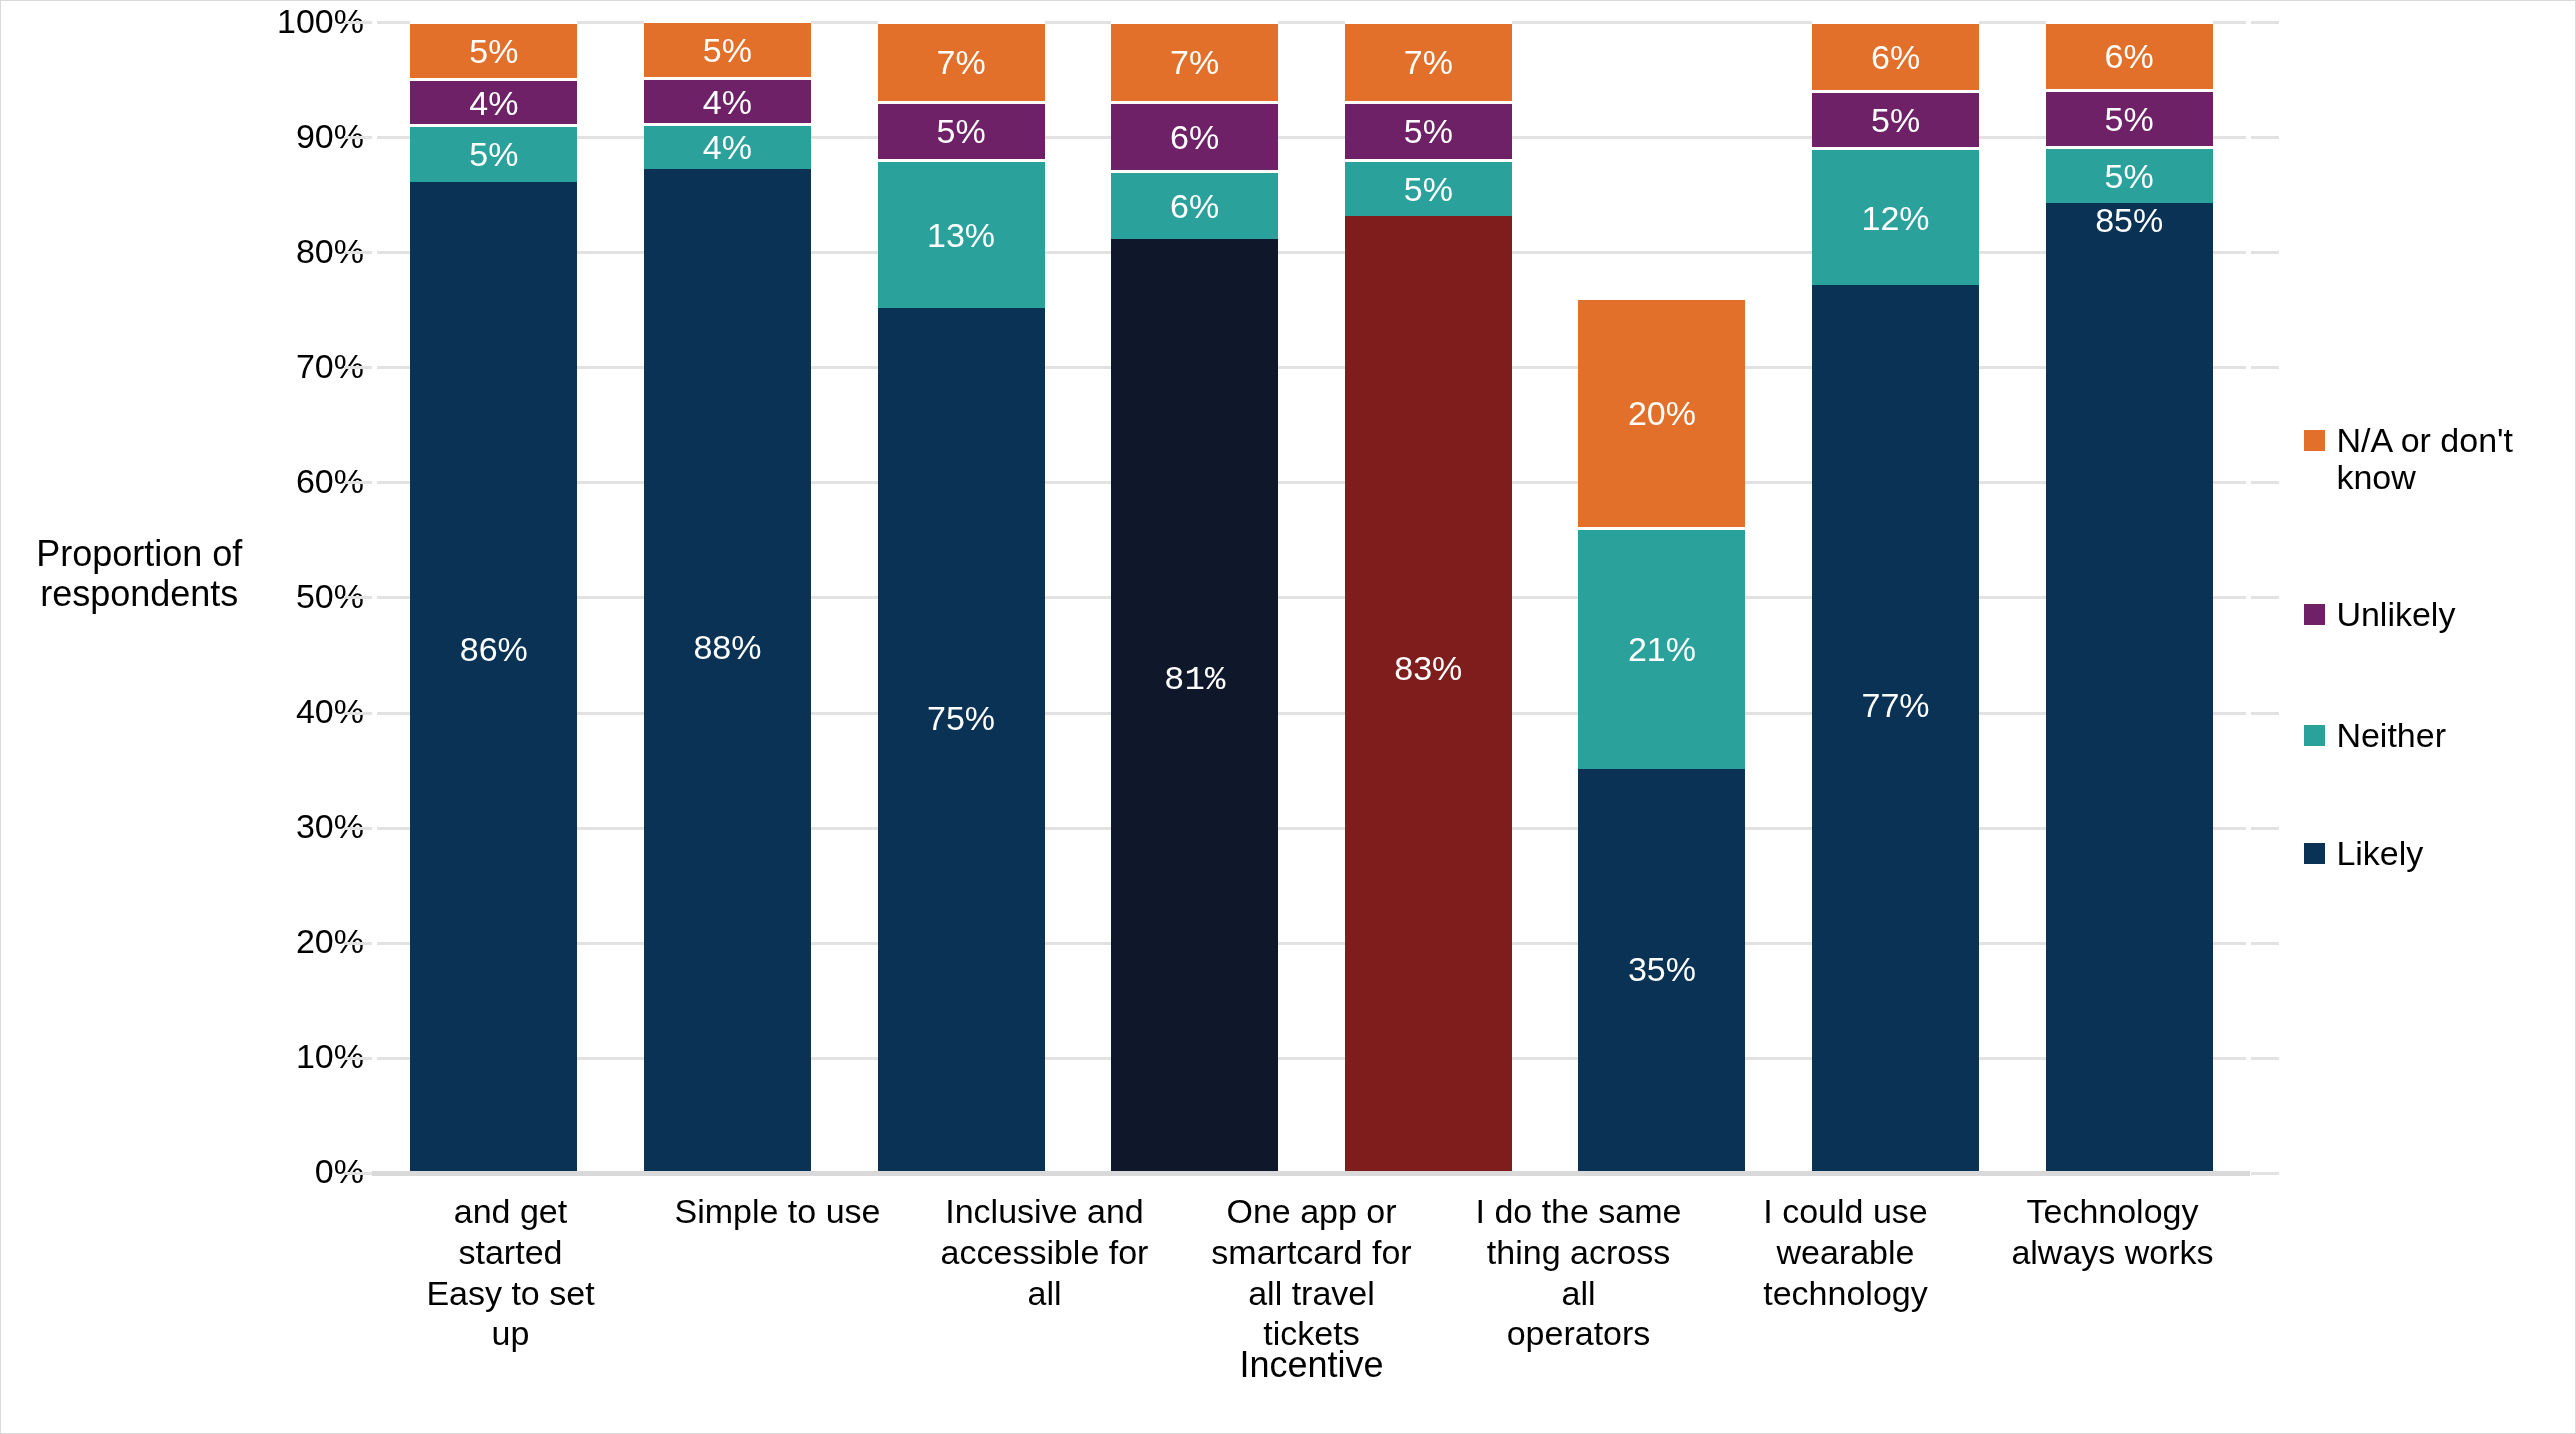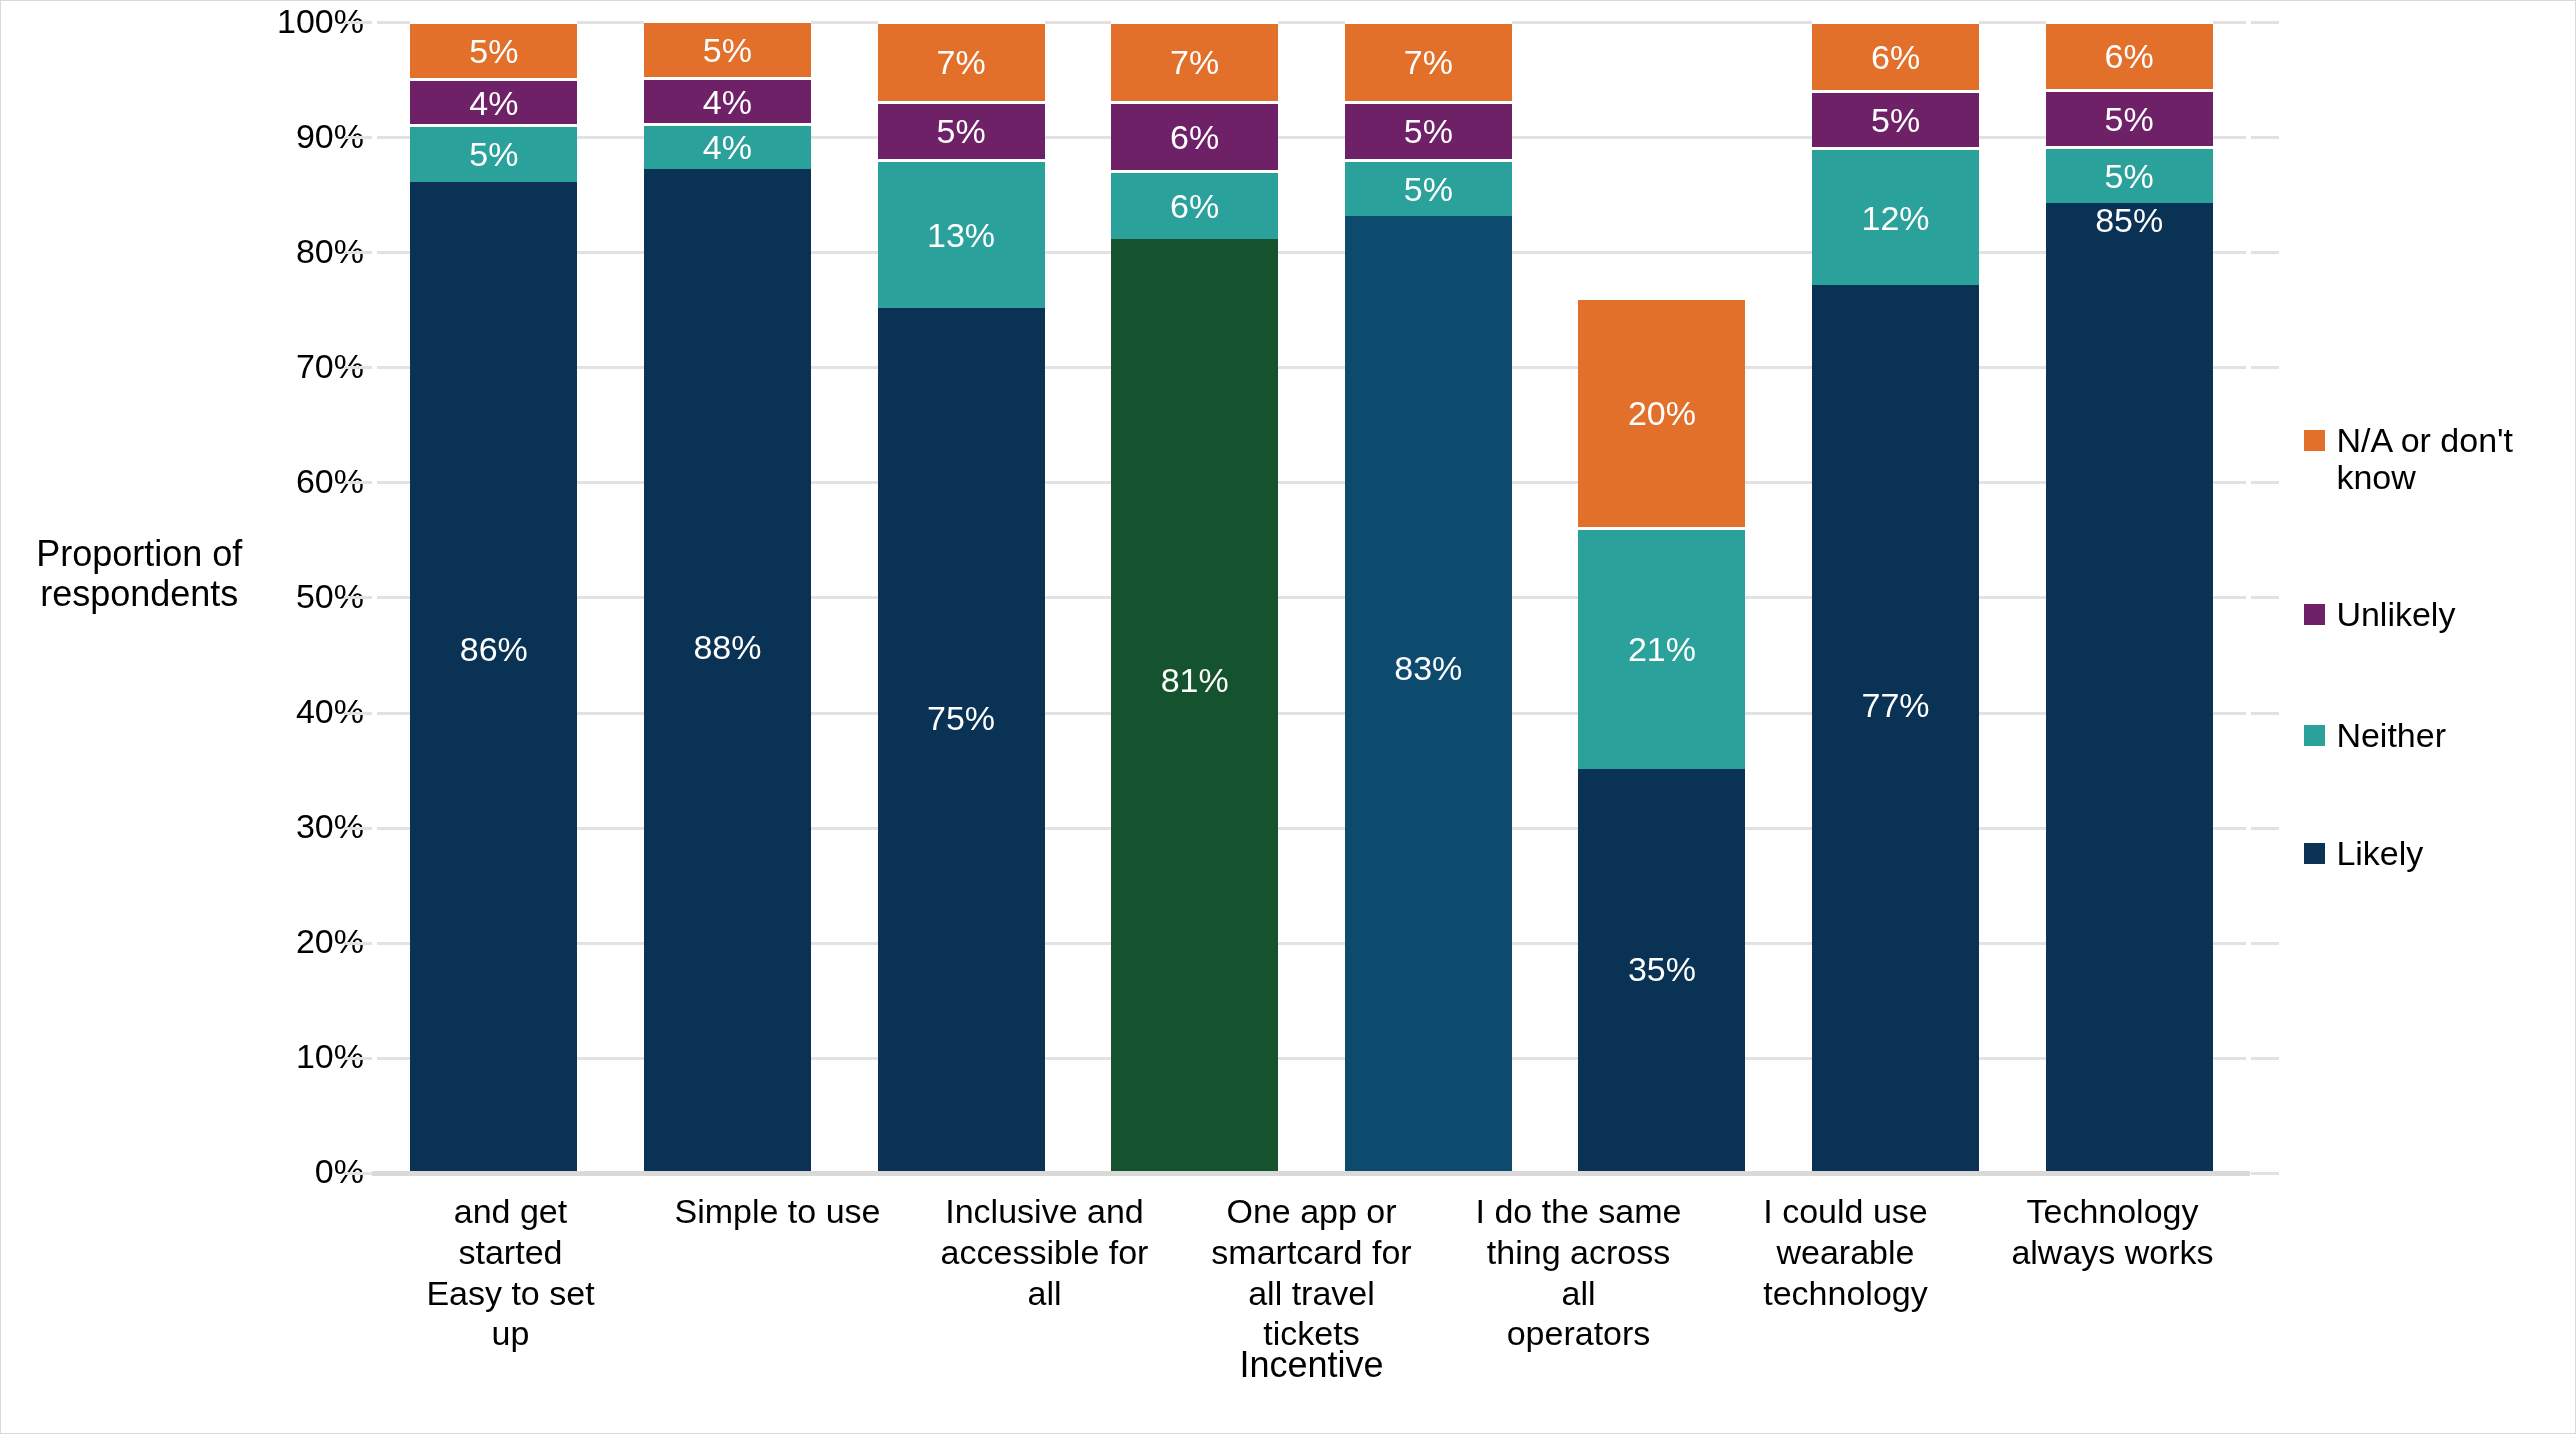--- a/index.html
+++ b/index.html
@@ -284,37 +284,37 @@
             <div class="bar-segment" style="height: 5%; background: rgb(110, 33, 103);">
               <span class="segment-label">5%</span>
             </div>
             <div class="bar-segment" style="height: 7%; background: rgb(226, 112, 43);">
               <span class="segment-label">7%</span>
             </div>
           </div>
         </div>
         <div class="bar-column">
           <div class="bar-stack" style="height: 100%;">
-            <div class="bar-segment base" style="height: 81%; background: #14532d;">
+            <div class="bar-segment base" style="height: 81%; background: #0f172a; font-family: Liberation Mono, monospace;">
               <span class="segment-label" style="margin-top: 424px;">81%</span>
             </div>
             <div class="bar-segment" style="height: 6%; background: rgb(43, 161, 155);">
               <span class="segment-label">6%</span>
             </div>
             <div class="bar-segment" style="height: 6%; background: rgb(110, 33, 103);">
               <span class="segment-label">6%</span>
             </div>
             <div class="bar-segment" style="height: 7%; background: rgb(226, 112, 43);">
               <span class="segment-label">7%</span>
             </div>
           </div>
         </div>
         <div class="bar-column">
           <div class="bar-stack" style="height: 100%;">
-            <div class="bar-segment base" style="height: 83%; background: #0c4a6e;">
+            <div class="bar-segment base" style="height: 83%; background: #7f1d1d;">
               <span class="segment-label" style="margin-top: 435px;">83%</span>
             </div>
             <div class="bar-segment" style="height: 5%; background: rgb(43, 161, 155);">
               <span class="segment-label">5%</span>
             </div>
             <div class="bar-segment" style="height: 5%; background: rgb(110, 33, 103);">
               <span class="segment-label">5%</span>
             </div>
             <div class="bar-segment" style="height: 7%; background: rgb(226, 112, 43);">
               <span class="segment-label">7%</span>

